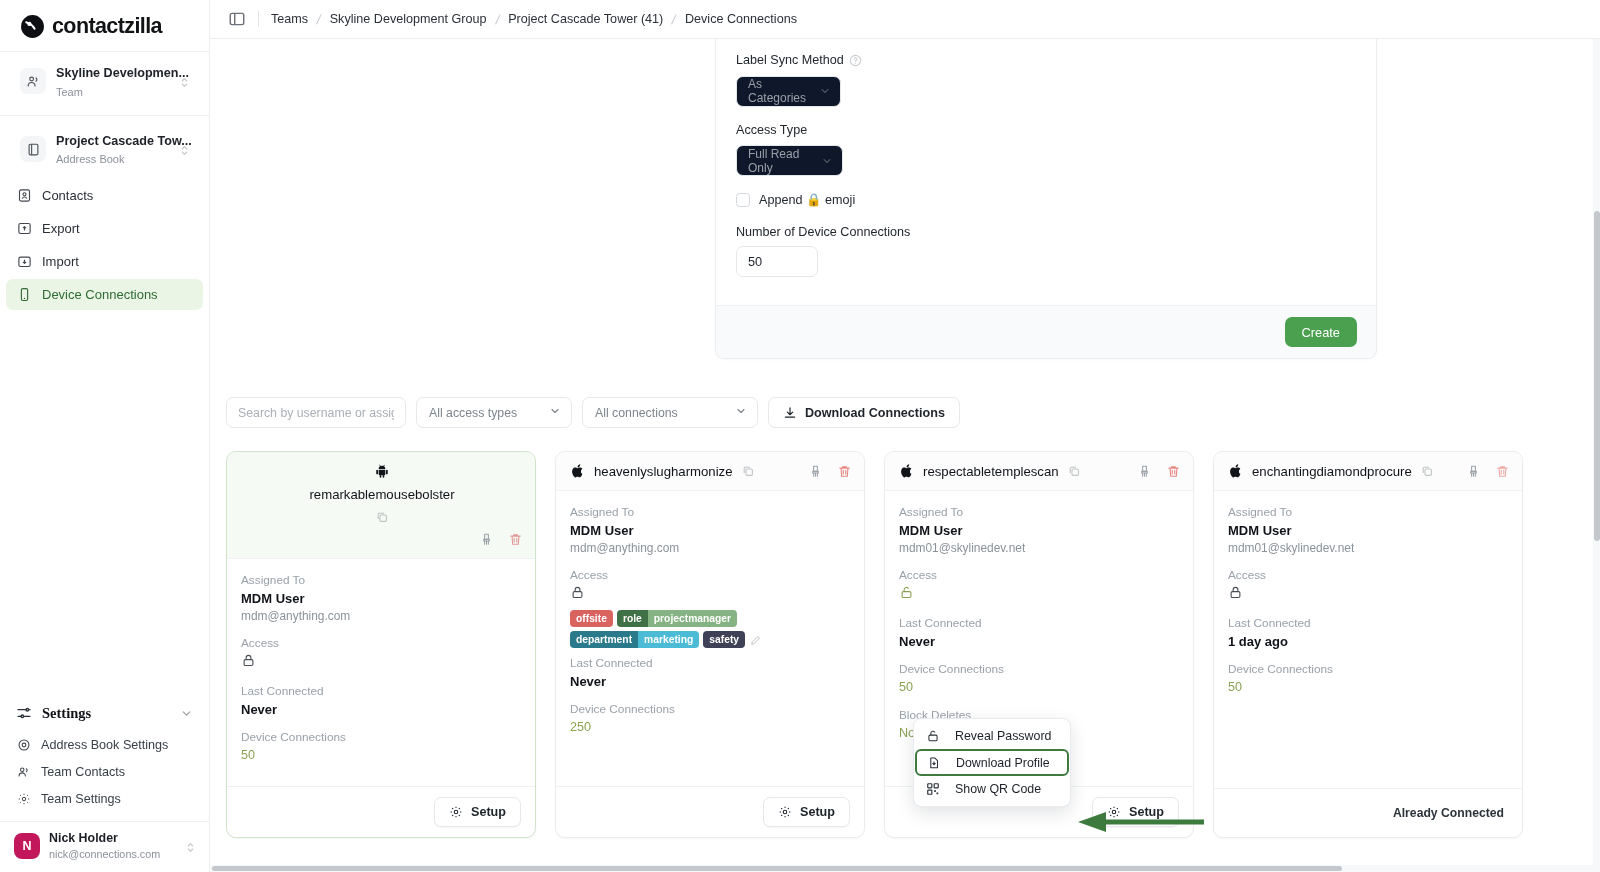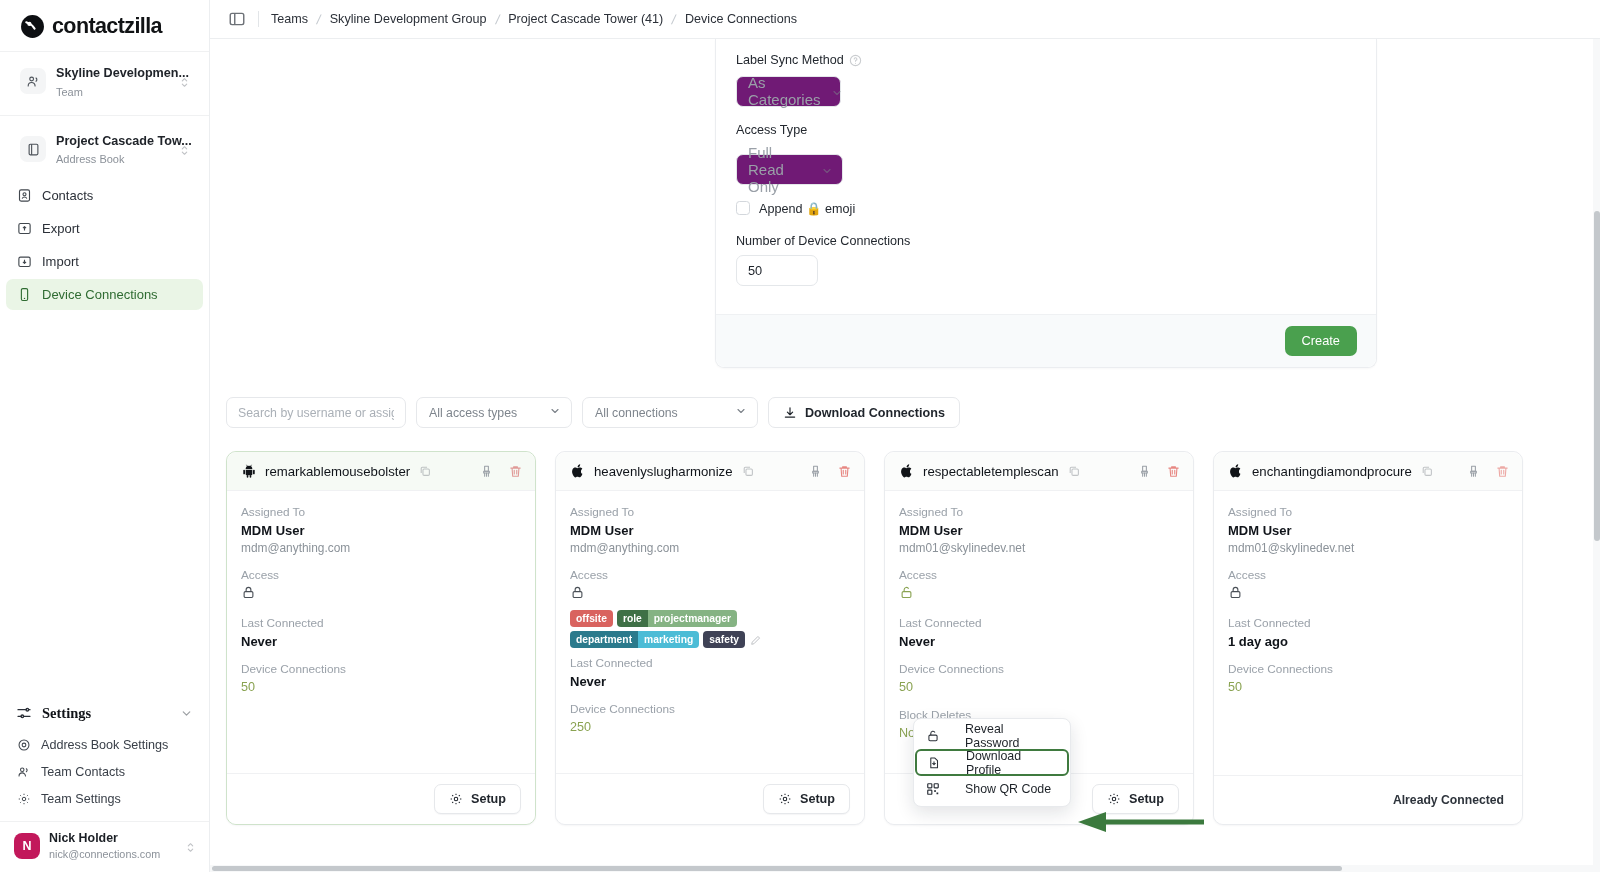--- a/index.html
+++ b/index.html
@@ -94,23 +94,23 @@
     position:absolute; left: 505px; top: 0px; width: 662px;
     border:1px solid #ebedf0; border-top:none; border-radius: 0 0 9px 9px;
     background:#fff;
     box-shadow: 0 1px 2px rgba(16,24,40,.03);
   }
   .form-body { padding: 14px 20px 24px 20px; }
   .field { margin-bottom: 16px; }
   .f-label { font-size:12.6px; color:#23282f; font-weight:500; margin-bottom:7px; display:flex; align-items:center; gap:5px; }
   .help-icon { width:13px; height:13px; opacity:.45; }
   .select {
-    height: 31px; border:1px solid #e4e7ea; border-radius: 7px; background:#701a75;
+    height: 31px; border:1px solid #e4e7ea; border-radius: 7px; background:#0f172a;
     display:inline-flex; align-items:center; gap:10px; padding: 0 9px 0 11px;
-    font-size:15px; color:#9aa0a8; cursor:pointer;
+    font-size:12px; color:#9aa0a8; cursor:pointer;
   }
   .select .chev { width:12px; height:12px; opacity:.55; }
   .check-row { display:flex; align-items:center; gap:9px; margin: 2px 0 18px 0; }
   .cbox { width:14px; height:14px; border:1.4px solid #d3d7dc; border-radius:3.5px; background:#fff; cursor:pointer; }
   .check-label { font-size:12.6px; color:#23282f; }
   .num-input {
     width: 82px; height: 31px; border:1px solid #e4e7ea; border-radius:7px;
     padding: 0 11px; font-size:12.8px; color:#1e232a; font-family:"Liberation Sans", sans-serif;
     background:#fff;
   }
@@ -151,21 +151,21 @@
   .card {
     width: 310px; background:#fff; border:1px solid #eaecef; border-radius:10px;
     box-shadow: 0 1px 2px rgba(16,24,40,.04);
     display:flex; flex-direction:column; min-height: 374px; position:relative;
   }
   .card.hl { border-color:#cfe3cb; }
   .card-head {
     display:flex; align-items:center; gap:8px; padding: 11px 12px 11px 14px;
     background:#fbfcfb; border-bottom:1px solid #f0f1f3; border-radius:10px 10px 0 0;
   }
-  .card.hl .card-head { background:#f6faf5; }
+  .card.hl .card-head { background:#f6faf5;flex-direction:column; }
   .os-ico { width:16px; height:16px; flex:0 0 16px; display:flex; align-items:center; justify-content:center; }
   .card-name { font-size:13.2px; color:#10141a; font-weight:500; white-space:nowrap; }
   .copy-ico { width:14px; height:14px; opacity:.45; cursor:pointer; flex:0 0 14px; }
   .head-actions { margin-left:auto; display:flex; align-items:center; gap:14px; }
   .act-ico { width:15px; height:15px; cursor:pointer; }
 
   .card-body { padding: 14px 14px 10px 14px; flex:1; }
   .lbl { font-size:11.8px; color:#9aa1a9; margin-bottom:3px; }
   .val { font-size:13px; color:#10141a; font-weight:600; line-height:1.35; }
   .val.sub { font-size:11.9px; color:#8b9299; font-weight:400; margin-bottom:12px; }
@@ -193,21 +193,21 @@
   }
   .already { font-size:12.2px; font-weight:700; color:#2d333b; padding: 7px 4px; }
 
   
   .menu {
     position:absolute; left: 703px; top: 679px; width: 158px;
     background:#fff; border:1px solid #e8eaed; border-radius:8px;
     box-shadow: 0 6px 18px rgba(16,24,40,.12); padding: 4px 0; z-index: 40;
   }
   .menu-item {
-    display:flex; align-items:center; gap:25px; height:26px; padding: 0 12px;
+    display:flex; align-items:center; gap:15px; height:26px; padding: 0 12px;
     font-size:12.4px; color:#1d2228; cursor:pointer;
   }
   .menu-item.focused {
     border:2px solid #3f7a3f; border-radius:6px; height:27px; margin: 0 1px;
     padding: 0 10px;
   }
   .menu-ico { width:14px; height:14px; flex:0 0 14px; display:flex; align-items:center; justify-content:center; }
 
   
   .arrow-anno { position:absolute; left: 866px; top: 772px; z-index: 50; pointer-events:none; }

